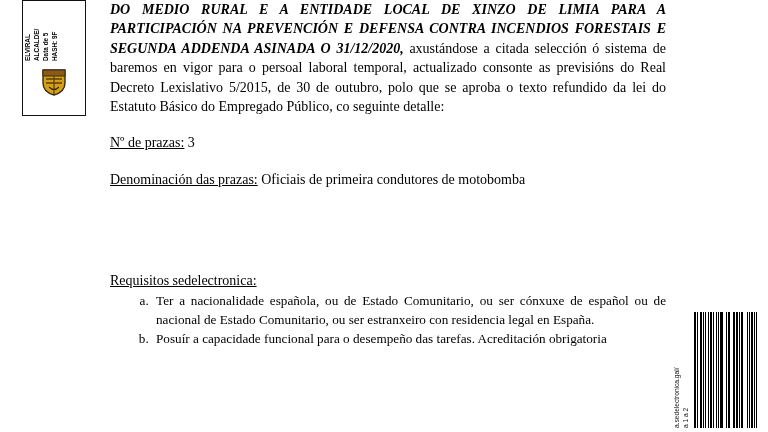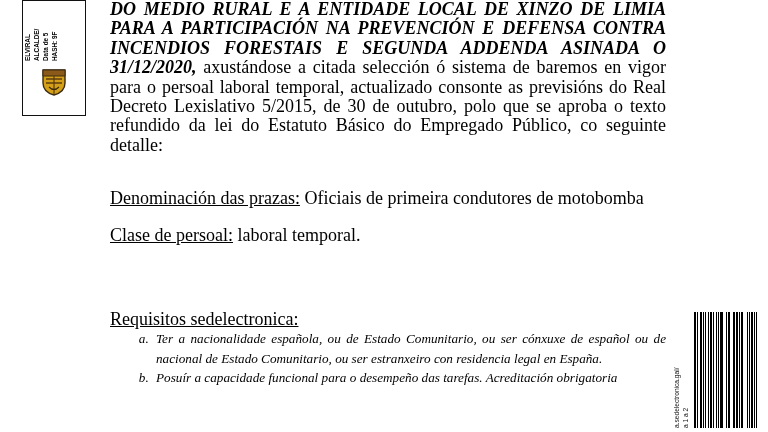--- a/index.html
+++ b/index.html
@@ -59,21 +59,21 @@
 
   
   #doc {
     position: absolute;
     left: 110px;
     top: 0px;
     width: 556px;
   }
   #doc p {
     margin: 0 0 0 0;
-    font-size: 18px;
+    font-size: 14px;
     line-height: 19.4px;
     text-align: justify;
   }
   .head-italic {
     font-style: italic;
     font-weight: bold;
   }
   .gap-md { height: 14px; }
   .gap-lg { height: 17px; }
   .u { text-decoration: underline; }
@@ -83,21 +83,20 @@
     margin: 0;
     padding-left: 42px;
     list-style-type: lower-alpha;
     font-size: 13.2px;
     line-height: 19.4px;
   }
   ol.alpha li {
     margin-bottom: 0px;
     text-align: justify;
     padding-left: 4px;
-    font-style: italic;
   }
 
   
   #barcode-area {
     position: absolute;
     right: 8px;
     top: 312px;
     width: 82px;
     height: 120px;
   }
@@ -158,32 +157,32 @@
 </div>
 
 <div id="doc">
 
   <p>
     <span class="head-italic">DO MEDIO RURAL E A ENTIDADE LOCAL DE XINZO DE LIMIA PARA A PARTICIPACIÓN NA PREVENCIÓN E DEFENSA CONTRA INCENDIOS FORESTAIS E SEGUNDA ADDENDA ASINADA O 31/12/2020,</span><span> axustándose a citada selección ó sistema de baremos en vigor para o persoal laboral temporal, actualizado consonte as previsións do Real Decreto Lexislativo 5/2015, de 30 de outubro, polo que se aproba o texto refundido da lei do Estatuto Básico do Empregado Público, co seguinte detalle:</span>
   </p>
 
   <div class="gap-lg"></div>
 
+  <p>
+    <span class="u">Nº de prazas:</span><span> 3</span>
+  </p>
 
   <div class="gap-lg"></div>
 
   <p>
     <span class="u">Denominación das prazas:</span><span> Oficiais de primeira condutores de motobomba</span>
   </p>
 
   <div class="gap-lg"></div>
 
-  <p>
-    <span class="u">Clase de persoal:</span><span> laboral temporal.</span>
-  </p>
 
   <div class="gap-lg"></div>
 
 
   <div class="gap-lg"></div>
 
 
   <div class="gap-lg"></div>
 
 

